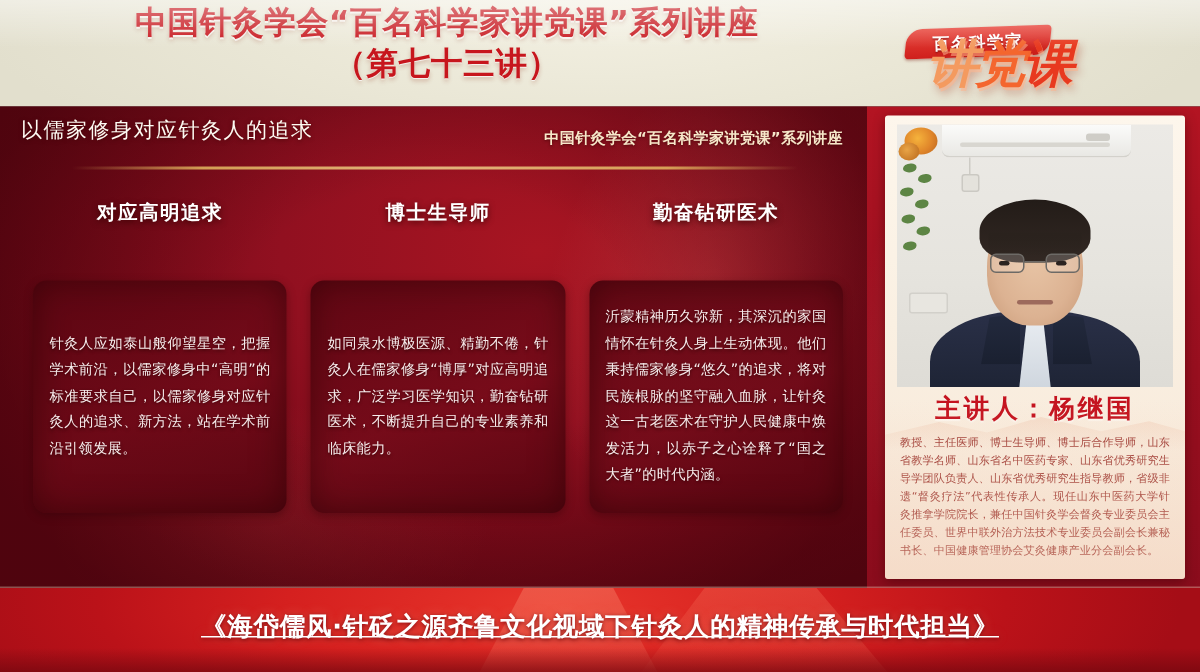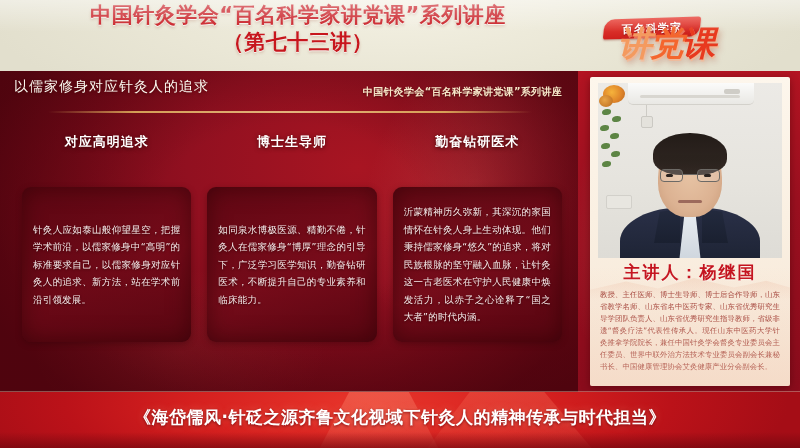--- a/index.html
+++ b/index.html
@@ -261,20 +261,21 @@
     transform:rotate(6deg);
   }
   .bottom-band .bb-dark{
     position:absolute; left:0; bottom:0; width:800px; height:16px;
     background:linear-gradient(180deg, rgba(120,8,16,0), rgba(108,6,14,.65));
   }
   .bottom-text{
     position:absolute; left:0; top:14px; width:800px; text-align:center;
     font-size:17px; font-weight:bold; color:#ffffff; letter-spacing:.5px;
     text-shadow:0 1px 3px rgba(110,0,8,.85), 0 0 8px rgba(255,190,150,.30);
+    text-decoration:underline;
   }
   .edge-line{
     position:absolute; left:0; top:391px; width:800px; height:1px;
     background:rgba(255,230,200,.35);
   }
 </style>
 </head>
 <body>
 
 <div id="stage">
@@ -309,21 +310,21 @@
     <div class="cards">
       <div class="card">
         <div class="card-title">对应高明追求</div>
         <div class="card-body">
           <div class="card-text">针灸人应如泰山般仰望星空，把握学术前沿，以儒家修身中“高明”的标准要求自己，以儒家修身对应针灸人的追求、新方法，站在学术前沿引领发展。</div>
         </div>
       </div>
       <div class="card">
         <div class="card-title">博士生导师</div>
         <div class="card-body">
-          <div class="card-text">如同泉水博极医源、精勤不倦，针灸人在儒家修身“博厚”理念的引导下，广泛学习医学知识，勤奋钻研医术，不断提升自己的专业素养和临床能力。</div>
+          <div class="card-text">如同泉水博极医源、精勤不倦，针灸人在儒家修身“博厚”对应高明追求，广泛学习医学知识，勤奋钻研医术，不断提升自己的专业素养和临床能力。</div>
         </div>
       </div>
       <div class="card">
         <div class="card-title">勤奋钻研医术</div>
         <div class="card-body">
           <div class="card-text">沂蒙精神历久弥新，其深沉的家国情怀在针灸人身上生动体现。他们秉持儒家修身“悠久”的追求，将对民族根脉的坚守融入血脉，让针灸这一古老医术在守护人民健康中焕发活力，以赤子之心诠释了“国之大者”的时代内涵。</div>
         </div>
       </div>
     </div>
   </div>

